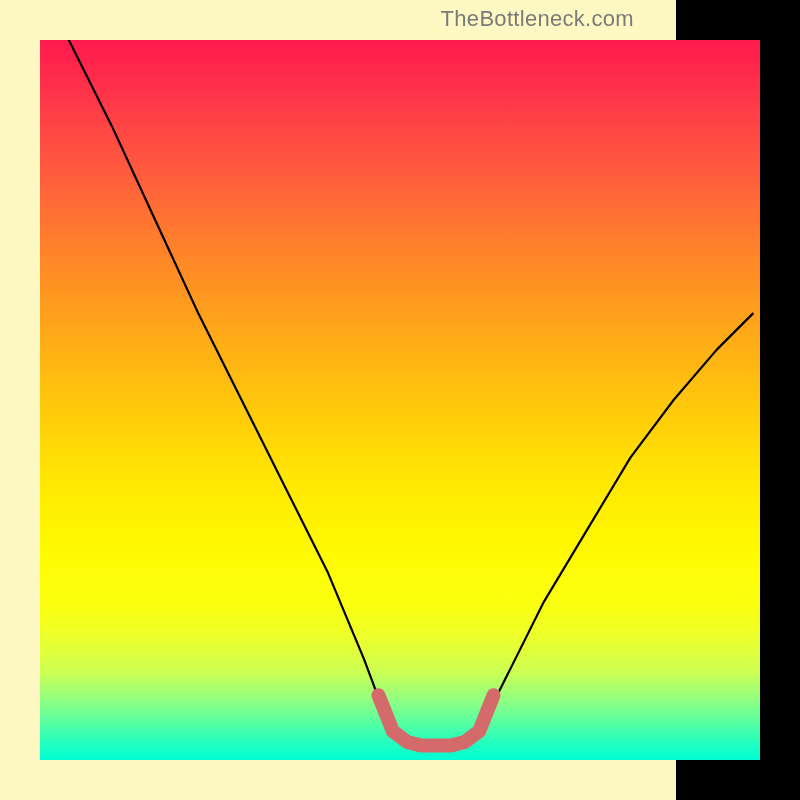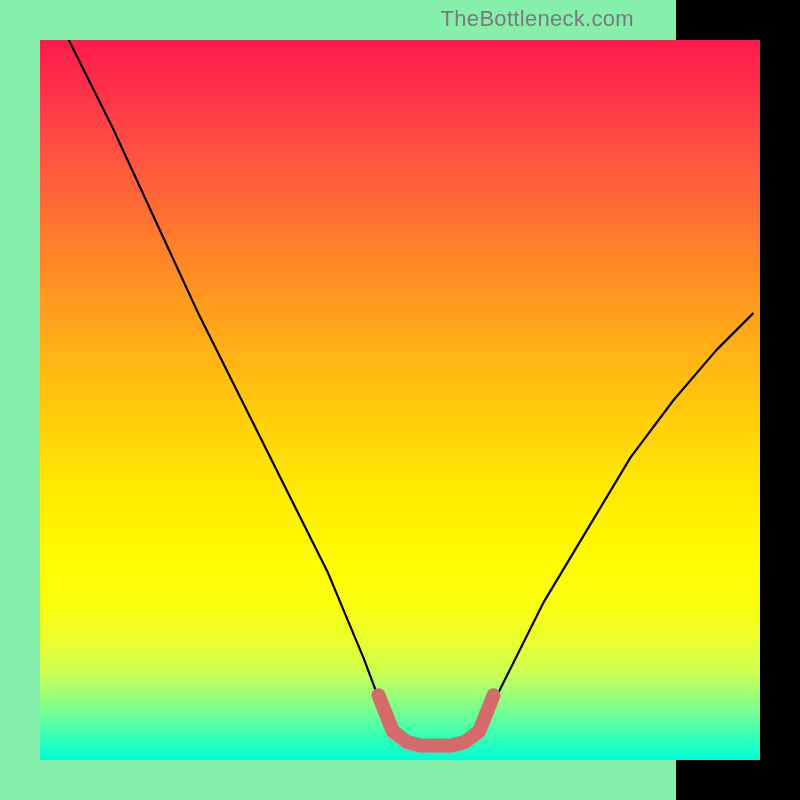--- a/index.html
+++ b/index.html
@@ -8,21 +8,21 @@
     width: 800px;
     height: 800px;
     overflow: hidden;
     background: #000;
     font-family: Arial, Helvetica, sans-serif;
   }
   .frame {
     position: relative;
     width: 676px;
     height: 800px;
-    background: #86efac;
+    background: #fef9c3;
   }
   .plot {
     position: absolute;
     left: 40px;
     top: 40px;
     width: 720px;
     height: 720px;
     overflow: hidden;
   }
   .gradient {

